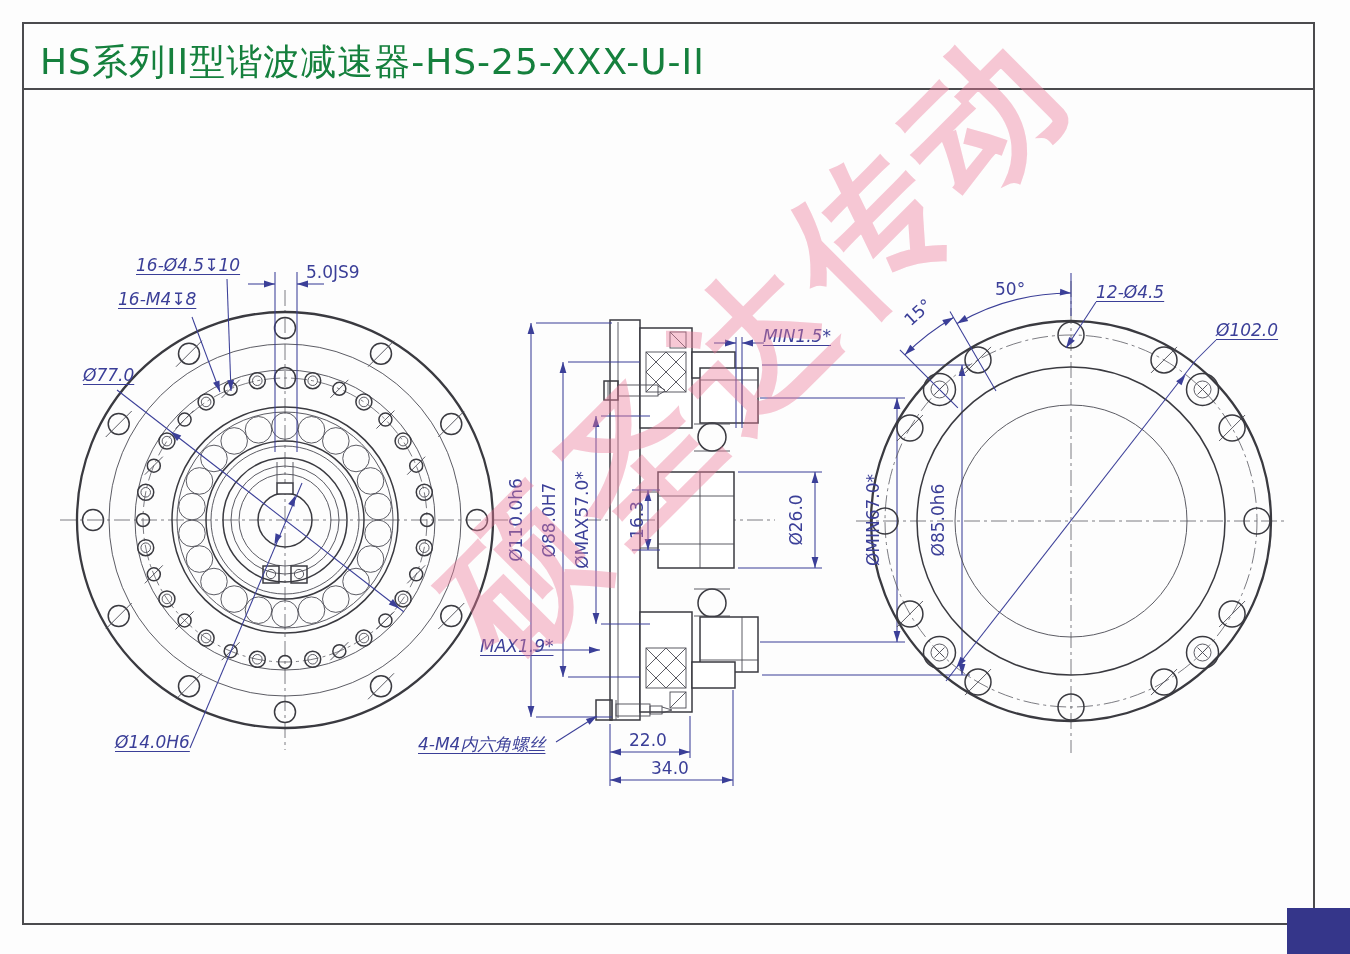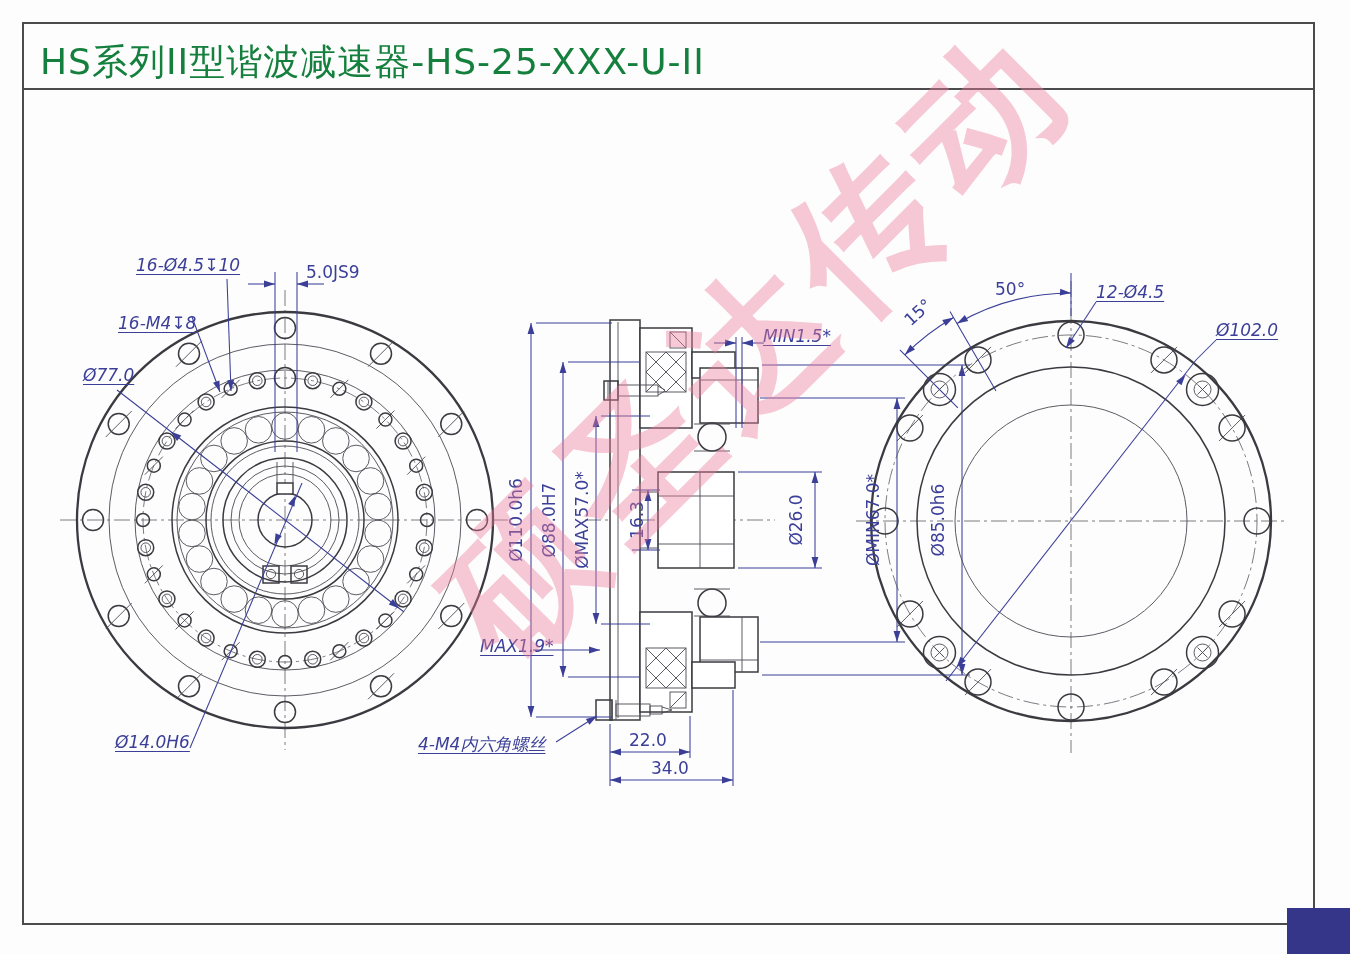--- a/index.html
+++ b/index.html
@@ -330,21 +330,21 @@
       <polygon points="953.5,317.49 945.6737205583712,325.9344863728671 942.2737205583711,320.0455136271329" class="ar"></polygon>
       <line x1="946" y1="681" x2="1196" y2="360" class="dim"></line>
       <line x1="1196" y1="360" x2="1216" y2="340" class="dim"></line>
       <polygon points="956.4,667.4 960.4930396663193,656.6386326942187 965.851512790845,660.8251307264333" class="ar"></polygon>
       <polygon points="1185.6,374.6 1181.5069603336804,385.3613673057812 1176.1484872091548,381.17486927356674" class="ar"></polygon>
       <line x1="1096" y1="302" x2="1066" y2="348" class="dim"></line>
       <polygon points="1066,348 1069.139549454151,336.92285103354925 1074.8425093161798,340.62639647165145" class="ar"></polygon>
     </svg>
 
   <span class="lbl ul" style="left:136px;top:256px;">16-Ø4.5↧10</span>
-  <span class="lbl ul" style="left:118px;top:314px;">16-M4↧8</span>
+  <span class="lbl ul" style="left:118px;top:290px;">16-M4↧8</span>
   <span class="lbl" style="left:306px;top:263px;">5.0JS9</span>
   <span class="lbl ul" style="left:63px;top:366px;margin-left:20px;">Ø77.0</span>
   <span class="lbl ul" style="left:115px;top:733px;">Ø14.0H6</span>
 
   <span class="lbl ul" style="left:763px;top:327px;">MIN1.5*</span>
   <span class="lbl rot" style="left:516px;top:520px;">Ø110.0h6</span>
   <span class="lbl rot" style="left:549px;top:520px;">Ø88.0H7</span>
   <span class="lbl rot" style="left:582px;top:520px;">ØMAX57.0*</span>
   <span class="lbl rot" style="left:637px;top:520px;">16.3</span>
   <span class="lbl rot" style="left:796px;top:520px;">Ø26.0</span>

